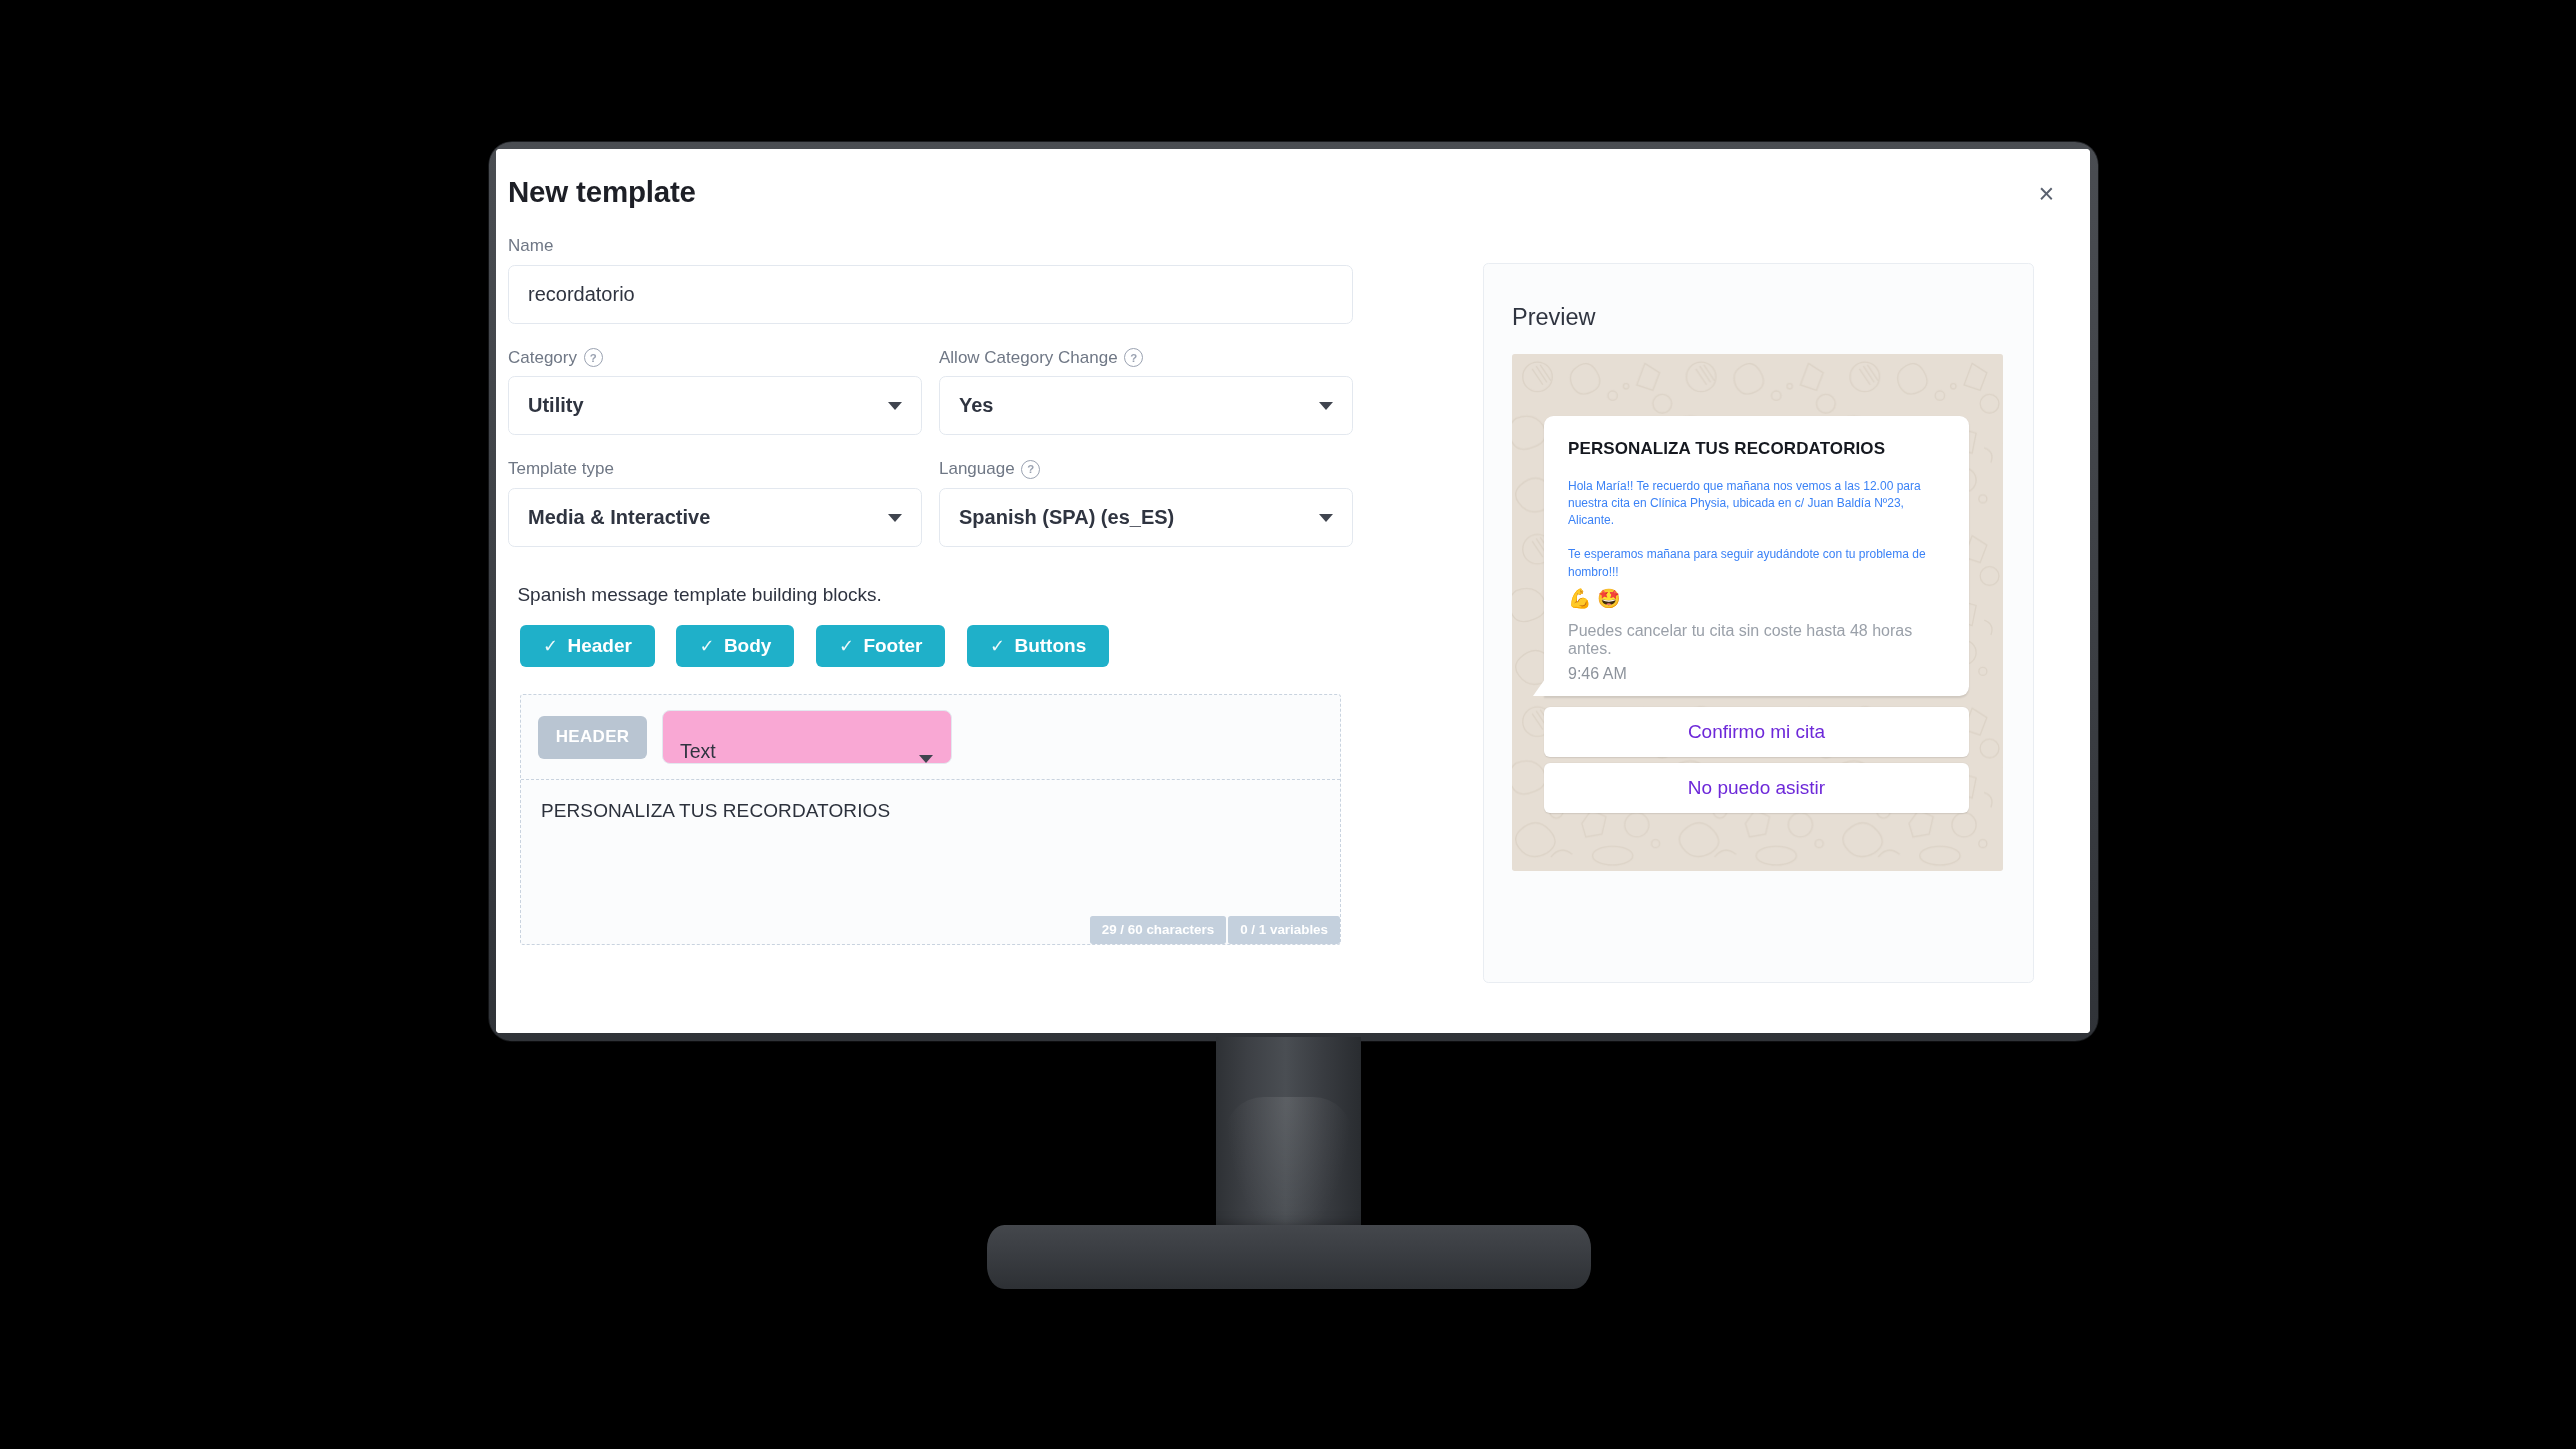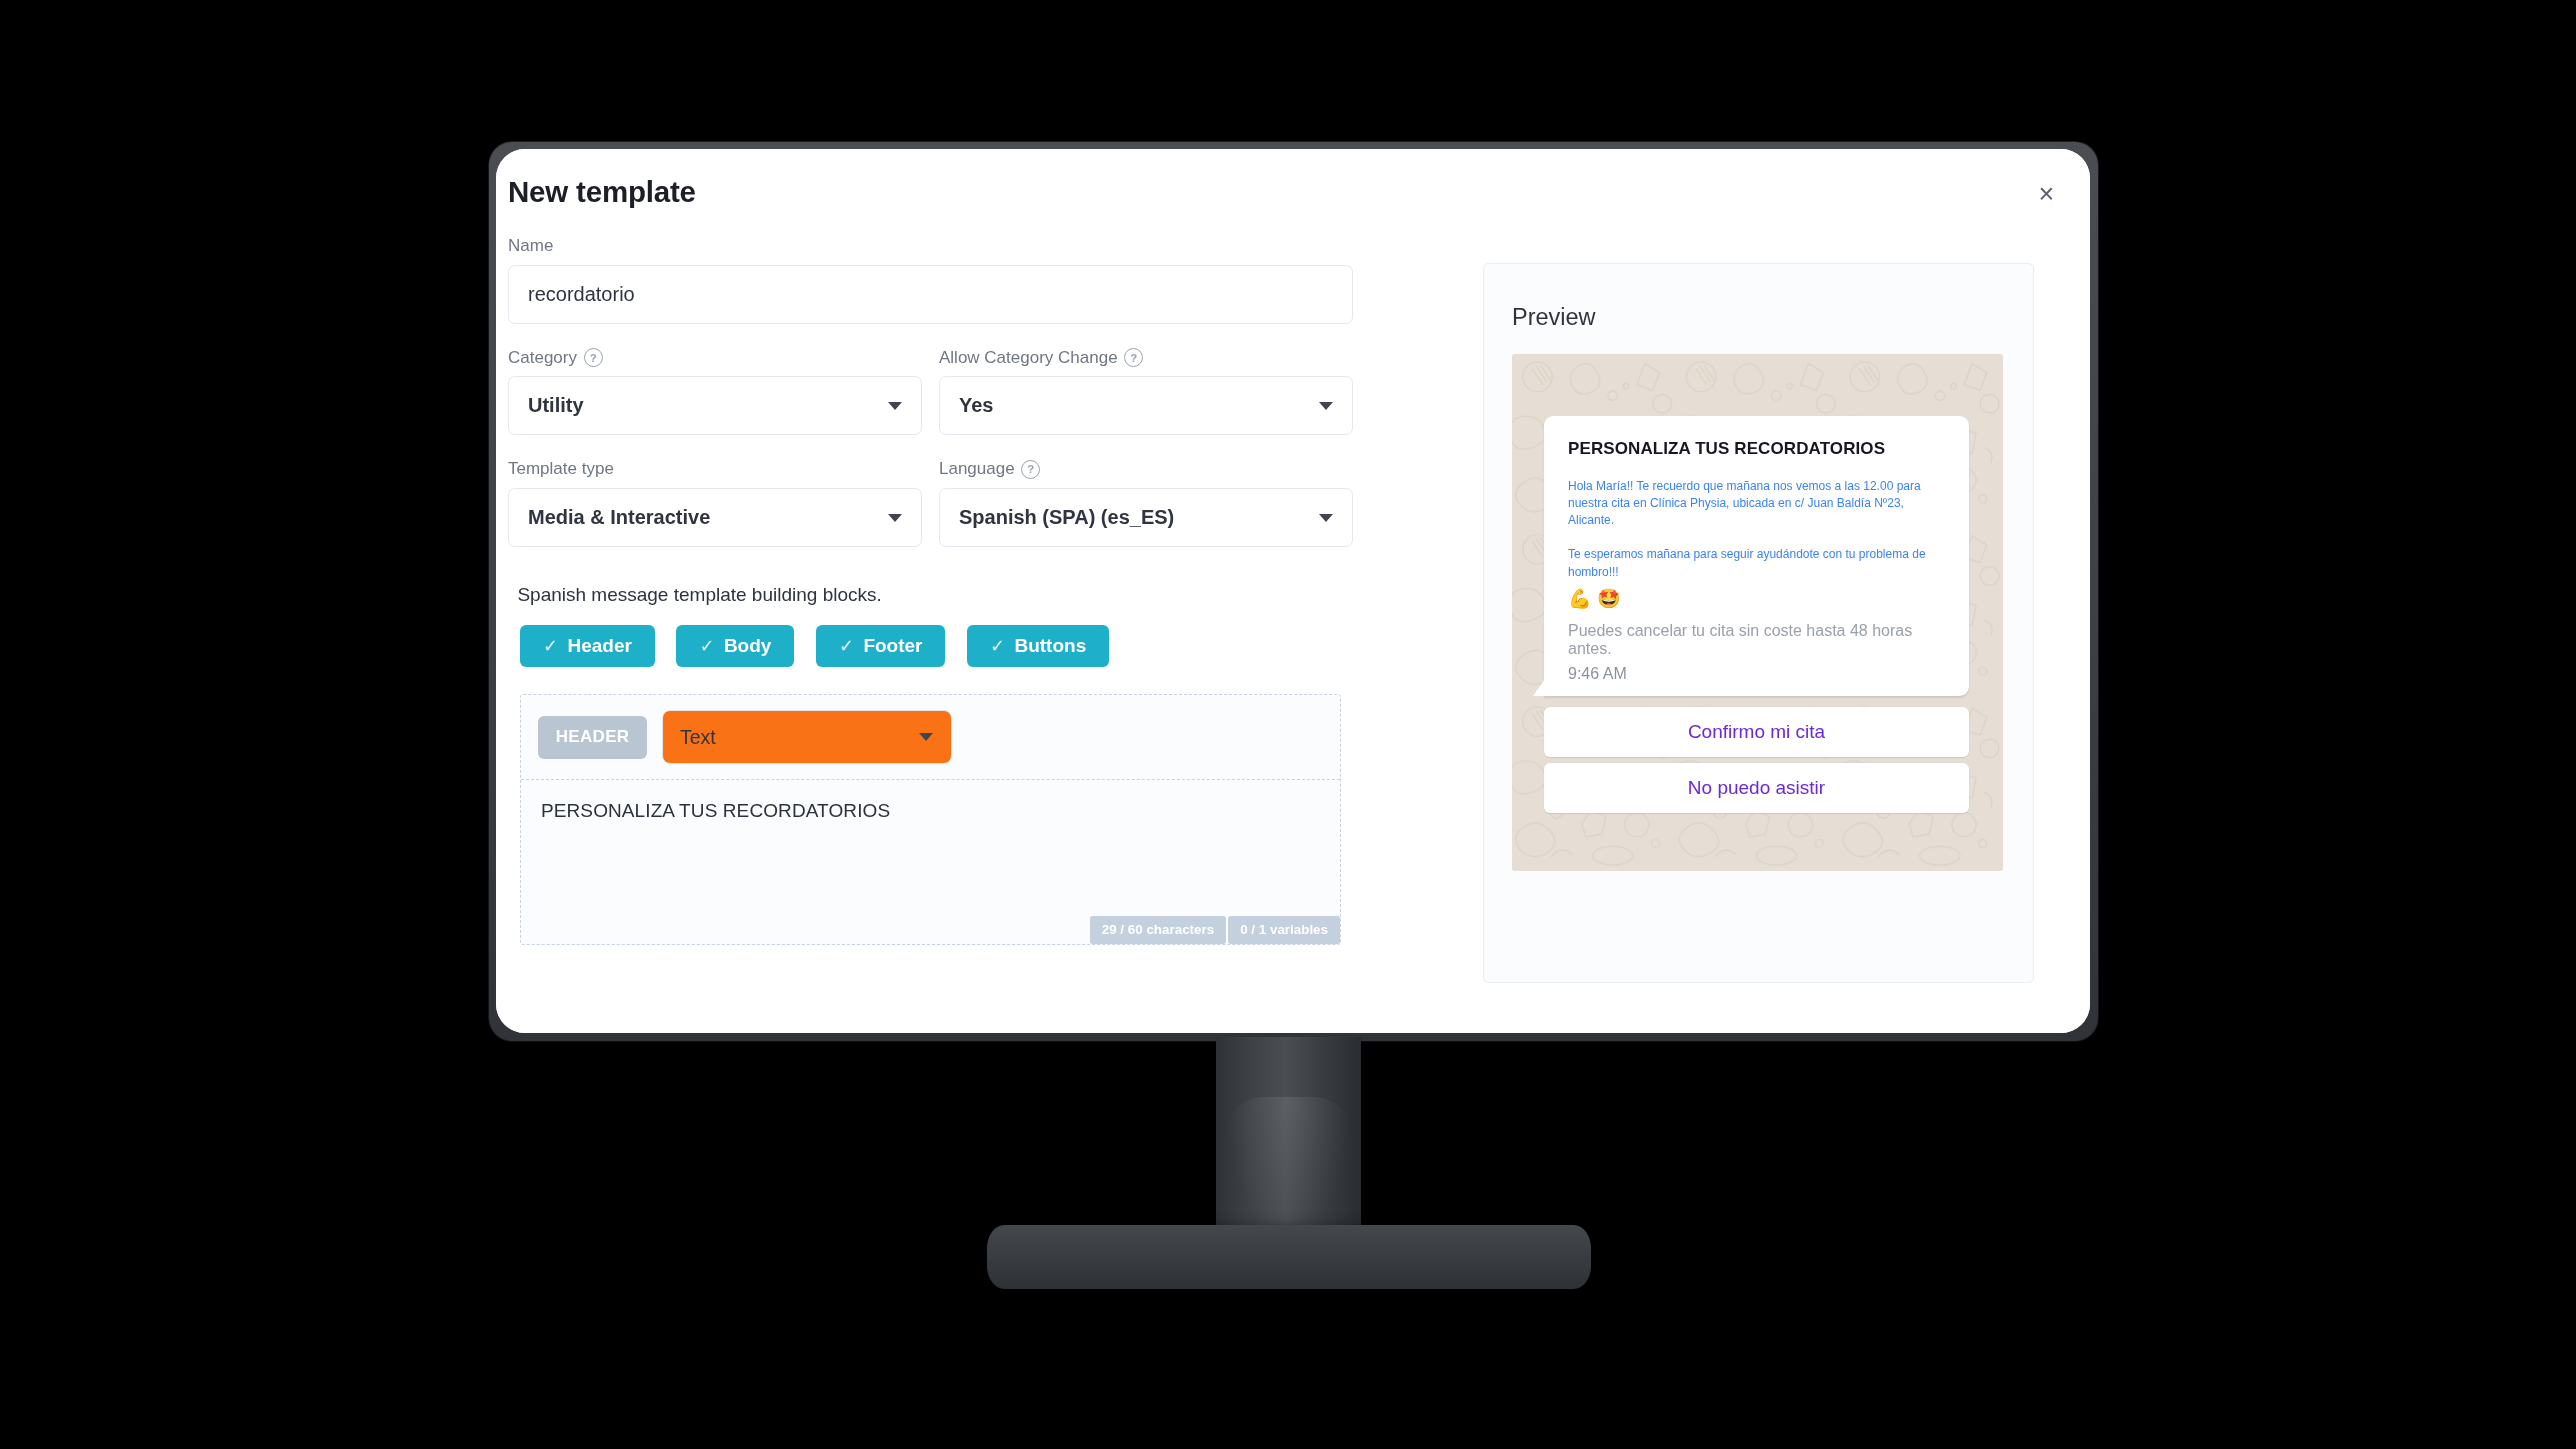--- a/index.html
+++ b/index.html
@@ -13,21 +13,21 @@
   #monitor-scene{position:absolute;inset:0;}
 
   #monitor-bezel{
     position:absolute;left:489px;top:142px;width:1609px;height:899px;
     background:linear-gradient(180deg,#4a4d52 0%,#3c3f44 55%,#303338 100%);
     border-radius:23px;
     box-shadow:0 9.4px 23px rgba(0,0,0,.75), 0 0 0 0.7px #2b2e33;
   }
   #monitor-screen{
     position:absolute;left:496px;top:149px;width:1594px;height:884px;
-    background:#ffffff;border-radius:29px;overflow:hidden;
+    background:#ffffff;border-radius:4px;overflow:hidden;
   }
   #monitor-neck{
     position:absolute;left:1216px;top:1037px;width:145px;height:208px;
     background:linear-gradient(90deg,#2e3135 0%,#3d4045 22%,#4a4e53 48%,#3a3d42 72%,#292c30 100%);
     border-radius:0 0 17.4px 17.4px;
   }
   #monitor-neck:after{
     content:"";position:absolute;left:8px;top:60px;right:8px;bottom:0;
     background:radial-gradient(ellipse at 50% 0%,rgba(255,255,255,.10),rgba(255,255,255,0) 70%);
     border-radius:40px 40px 14.8px 14.8px;
@@ -99,23 +99,23 @@
   }
   #header-block-top{
     display:flex;align-items:center;gap:14.8px;padding:14.8px 17.4px;
     border-bottom:1.3px dashed #c9d3df;
   }
   #header-badge{
     background:#b9c5d2;color:#fff;font-size:17px;font-weight:bold;
     letter-spacing:0.3px;border-radius:6px;padding:11.4px 17.4px;
   }
   #header-type-select{
-    box-sizing:border-box;width:290px;height:54px;background:#f97316;
+    box-sizing:border-box;width:290px;height:54px;background:#f9a8d4;
     border:1.3px solid #e3e8ef;border-radius:8px;
-    display:flex;align-items:center;justify-content:space-between;
+    display:flex;align-items:flex-end;justify-content:space-between;
     padding:0 17.4px;font-size:19.5px;color:#2f3440;cursor:pointer;
   }
   #header-editor{position:relative;min-height:144px;padding:20px 20px 0 20px;}
   #header-editor-text{font-size:19px;color:#2c313c;letter-spacing:0.1px;}
   #header-counters{
     position:absolute;right:0;bottom:0;display:flex;gap:2px;
   }
   .counter-badge{
     background:#c4d0dd;color:#fff;font-size:13.4px;font-weight:bold;
     padding:6.7px 12px;border-radius:2.7px;

